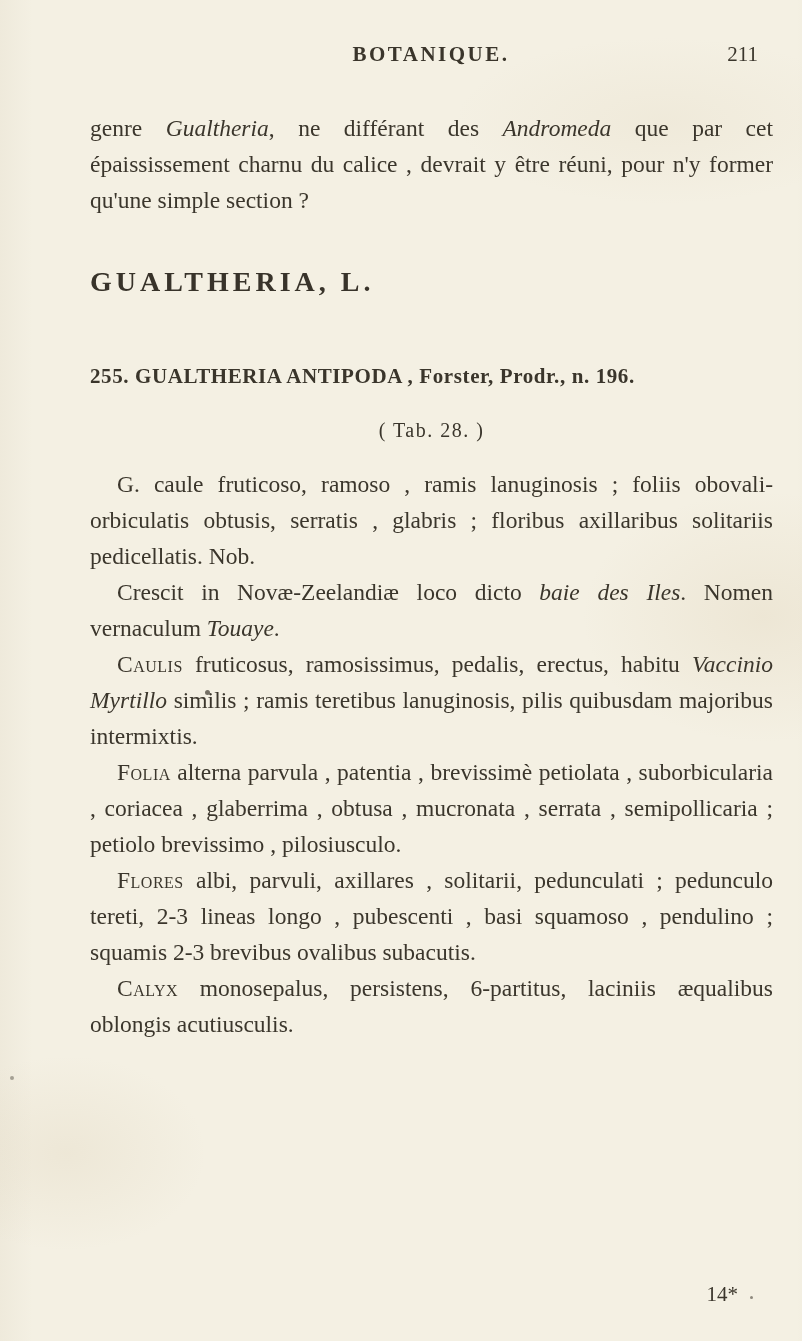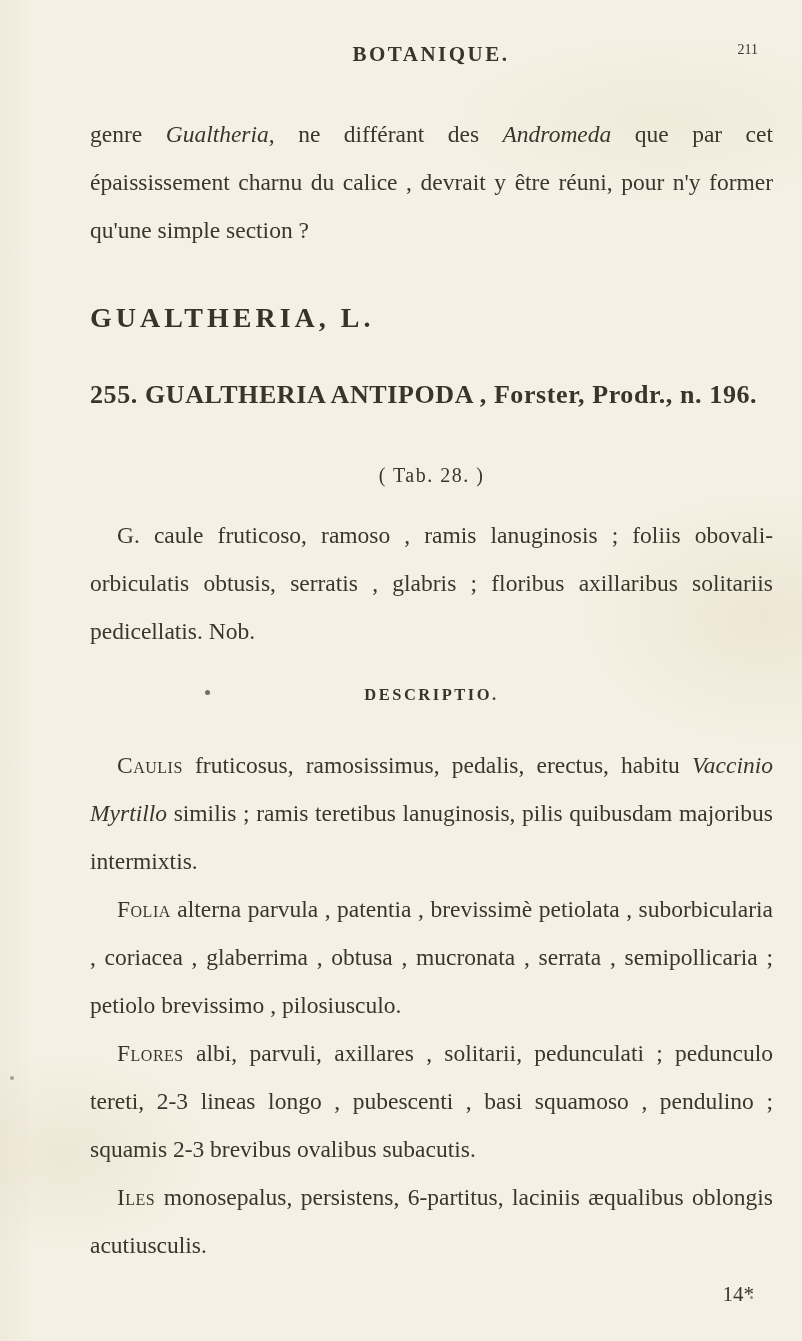--- a/index.html
+++ b/index.html
@@ -30,74 +30,74 @@
     text-align: center;
     font-size: 21px;
     letter-spacing: 2.5px;
     font-weight: bold;
     color: #3a352b;
   }
   .page-num {
     position: absolute;
     right: 14px;
     top: 42px;
-    font-size: 14px;
+    font-size: 21px;
     color: #3a352b;
   }
   .text-block {
     position: relative;
     margin: 0 57px 0 62px; 
   }
   p { margin: 0; }
   .body {
     font-size: 23.5px;
-    line-height: 48px;
+    line-height: 36px;
     text-align: justify;
     color: #3b362c;
   }
   .intro { margin-top: 38px; }
   .indent { text-indent: 27px; }
   .it { font-style: italic; }
   .bd { font-weight: bold; }
   .sc { font-variant: small-caps; letter-spacing: 0.5px; }
   .genus {
     margin: 48px 0 0 0;
     text-align: left;
     font-size: 28px;
     font-weight: bold;
     letter-spacing: 4px;
     color: #38332a;
   }
   .species {
-    margin-top: 46px;
-    font-size: 26px;
+    margin-top: 66px;
+    font-size: 21px;
     letter-spacing: 0.6px;
     font-weight: bold;
     text-align: justify;
     color: #3a352b;
   }
   .tab-ref {
-    margin-top: 54px;
+    margin-top: 30px;
     text-align: center;
     font-size: 20px;
     letter-spacing: 1.5px;
     color: #3b362c;
   }
   .diagnosis { margin-top: 24px; }
   .descriptio {
     margin: 30px 0 36px 0;
     text-align: center;
     font-size: 16.5px;
     font-weight: bold;
     letter-spacing: 2.5px;
     color: #3a352b;
   }
   .sig-mark {
     position: absolute;
-    right: 76px;
+    right: 92px;
     bottom: 34px;
     font-size: 21px;
     color: #3b362c;
   }
   .speck {
     position: absolute;
     background: #4a443a;
     border-radius: 50%;
   }
   .speck1 { left: 205px; top: 690px; width: 5px; height: 5px; opacity: 0.75; }
@@ -123,28 +123,28 @@
     <p class="body intro"><span>genre </span><span class="it">Gualtheria</span><span>, ne différant des </span><span class="it">Andromeda</span><span> que par cet épaississement charnu du calice , devrait y être réuni, pour n'y former qu'une simple section ?</span></p>
 
     <h1 class="genus">GUALTHERIA, L.</h1>
 
     <p class="species"><span>255. GUALTHERIA ANTIPODA , Forster, Prodr., n. </span><span class="bd">196</span><span>.</span></p>
 
     <p class="tab-ref">( Tab. 28. )</p>
 
     <p class="body indent diagnosis"><span>G. caule fruticoso, ramoso , ramis lanuginosis ; foliis obovali-orbiculatis obtusis, serratis , glabris ; floribus axillaribus solitariis pedicellatis. Nob.</span></p>
 
+    <p class="body indent"><span>Crescit in Novæ-Zeelandiæ loco dicto </span><span class="it">baie des Iles</span><span>. Nomen vernaculum </span><span class="it">Touaye</span><span>.</span></p>
 
-    <h2 class="descriptio">DESCRIPTIO.</h2>
 
     <p class="body indent"><span class="sc">Caulis</span><span> fruticosus, ramosissimus, pedalis, erectus, habitu </span><span class="it">Vaccinio Myrtillo</span><span> similis ; ramis teretibus lanuginosis, pilis quibusdam majoribus intermixtis.</span></p>
 
     <p class="body indent"><span class="sc">Folia</span><span> alterna parvula , patentia , brevissimè petiolata , suborbicularia , coriacea , glaberrima , obtusa , mucronata , serrata , semipollicaria ; petiolo brevissimo , pilosiusculo.</span></p>
 
     <p class="body indent"><span class="sc">Flores</span><span> albi, parvuli, axillares , solitarii, pedunculati ; pedunculo tereti, 2-3 lineas longo , pubescenti , basi squamoso , pendulino ; squamis 2-3 brevibus ovalibus subacutis.</span></p>
 
-    <p class="body indent"><span class="sc">Iles</span><span> monosepalus, persistens, 6-partitus, laciniis æqualibus oblongis acutiusculis.</span></p>
+    <p class="body indent"><span class="sc">Calyx</span><span> monosepalus, persistens, 6-partitus, laciniis æqualibus oblongis acutiusculis.</span></p>
 
   </main>
 
   <div class="sig-mark">14*</div>
 
 </div>
 
 </body></html>

